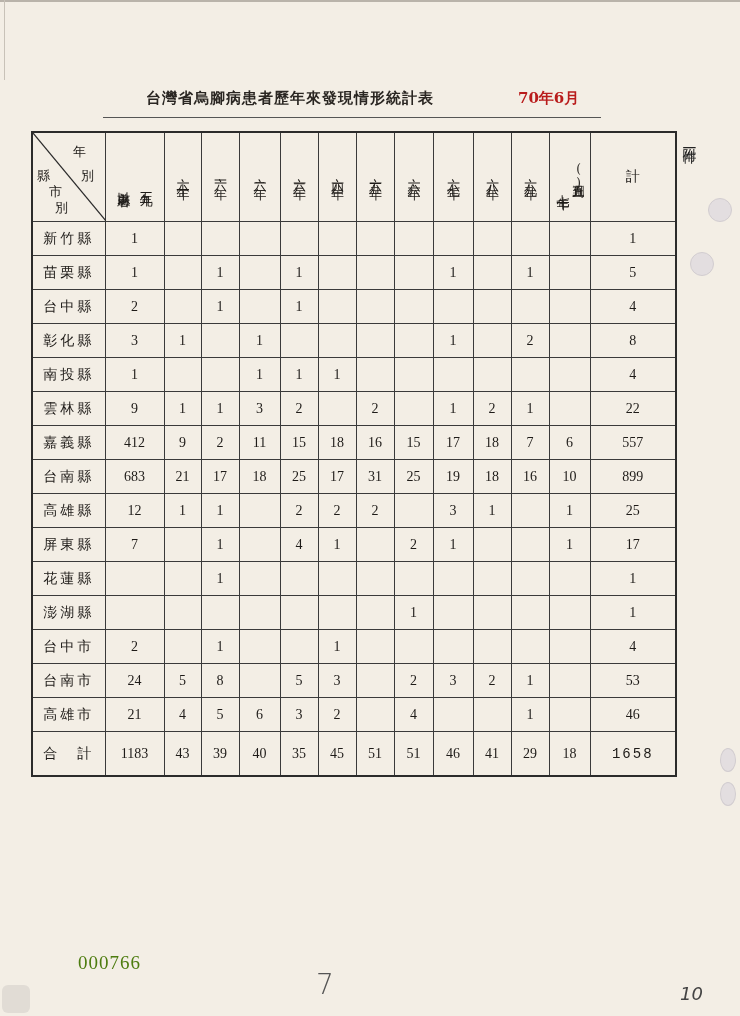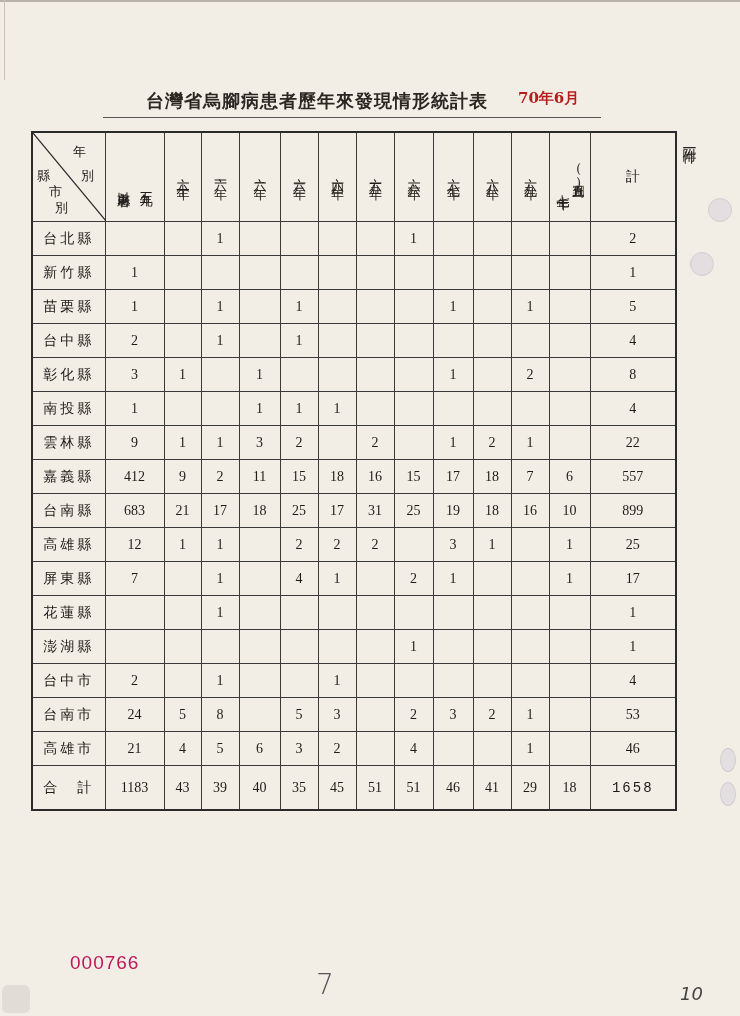--- a/index.html
+++ b/index.html
@@ -6,21 +6,21 @@
   body {
     width: 740px; height: 1016px; position: relative; overflow: hidden;
     background: #f3eee5;
     font-family: "DejaVu Serif", "Liberation Serif", serif;
     color: #1e1b18;
   }
   .page-edge-top { position: absolute; left: 0; top: 0; width: 740px; height: 2px; background: #b9b3aa; }
   .page-edge-left { position: absolute; left: 4px; top: 0; width: 1px; height: 80px; background: #c8c2b8; }
   .title {
     position: absolute; left: 146px; top: 89px;
-    font-size: 18px; letter-spacing: 1px; font-weight: bold; color: #2a2622;
+    font-size: 15px; letter-spacing: 1px; font-weight: bold; color: #2a2622;
   }
   .date {
     position: absolute; left: 518px; top: 89px; font-size: 15px; font-weight: bold; color: #b91c1c;
   }
   .title-rule { position: absolute; left: 103px; top: 117px; width: 498px; height: 1px; background: #555; }
   .side-note {
     position: absolute; left: 680px; top: 128px; width: 16px;
     font-size: 14px; line-height: 20px; color: #222; text-align: center;
   }
   .punch { position: absolute; width: 22px; height: 22px; border-radius: 50%; background: #e3dee0; border: 1px solid #d2cdd0; }
@@ -43,21 +43,21 @@
   .corner .c-bie1 { position: absolute; left: 48px; top: 34px; font-size: 13px; }
   .corner .c-county { position: absolute; left: 4px; top: 34px; font-size: 13px; }
   .corner .c-city { position: absolute; left: 16px; top: 50px; font-size: 13px; }
   .corner .c-bie2 { position: absolute; left: 22px; top: 66px; font-size: 13px; }
   .vhead { writing-mode: vertical-rl; text-orientation: upright; font-size: 13px; letter-spacing: 5px; display: inline-block; }
   .vhead-sm { writing-mode: vertical-rl; text-orientation: upright; font-size: 12px; letter-spacing: 0px; display: inline-block; line-height: 14px; }
   .rowlabel { font-size: 13px; letter-spacing: 3px; }
   .num { font-family: "Liberation Serif", serif; font-size: 14px; }
   .total-num { font-family: "Liberation Mono", monospace; letter-spacing: 2px; }
 
-  .doc-num { position: absolute; left: 70px; top: 952px; font-family: Liberation Sans, sans-serif; font-size: 19px; letter-spacing: 1px; color: #be185d; }
+  .doc-num { position: absolute; left: 78px; top: 952px; font-family: Liberation Serif, serif; font-size: 19px; letter-spacing: 1px; color: #4d7c0f; }
   .page-hand { position: absolute; left: 316px; top: 968px; font-size: 28px; font-family: "DejaVu Sans", sans-serif; color: #555; font-weight: 200; }
   .page-hand2 { position: absolute; left: 680px; top: 983px; font-size: 18px; font-family: "DejaVu Sans", sans-serif; color: #444; font-style: italic; }
   .stamp { position: absolute; left: 2px; top: 985px; width: 28px; height: 28px; border-radius: 6px; background: #d8d4cf; opacity: 0.7; }
 </style>
 </head>
 <body>
 
 <div class="page-edge-top"></div>
 <div class="page-edge-left"></div>
 
@@ -117,36 +117,20 @@
       <th><span class="vhead">六八年</span></th>
       <th><span class="vhead">六九年</span></th>
       <th>
         <span class="vhead" style="letter-spacing:2px;">七十年</span><span class="vhead-sm">(到五月止)</span>
       </th>
       <th><span>計</span></th>
     </tr>
   </thead>
   <tbody id="tbody">
       <tr>
-        <td class="rowlabel">台北縣</td>
-        <td class="num"></td>
-        <td class="num"></td>
-        <td class="num">1</td>
-        <td class="num"></td>
-        <td class="num"></td>
-        <td class="num"></td>
-        <td class="num"></td>
-        <td class="num">1</td>
-        <td class="num"></td>
-        <td class="num"></td>
-        <td class="num"></td>
-        <td class="num"></td>
-        <td class="num total-cell">2</td>
-      </tr>
-      <tr>
         <td class="rowlabel">新竹縣</td>
         <td class="num">1</td>
         <td class="num"></td>
         <td class="num"></td>
         <td class="num"></td>
         <td class="num"></td>
         <td class="num"></td>
         <td class="num"></td>
         <td class="num"></td>
         <td class="num"></td>

